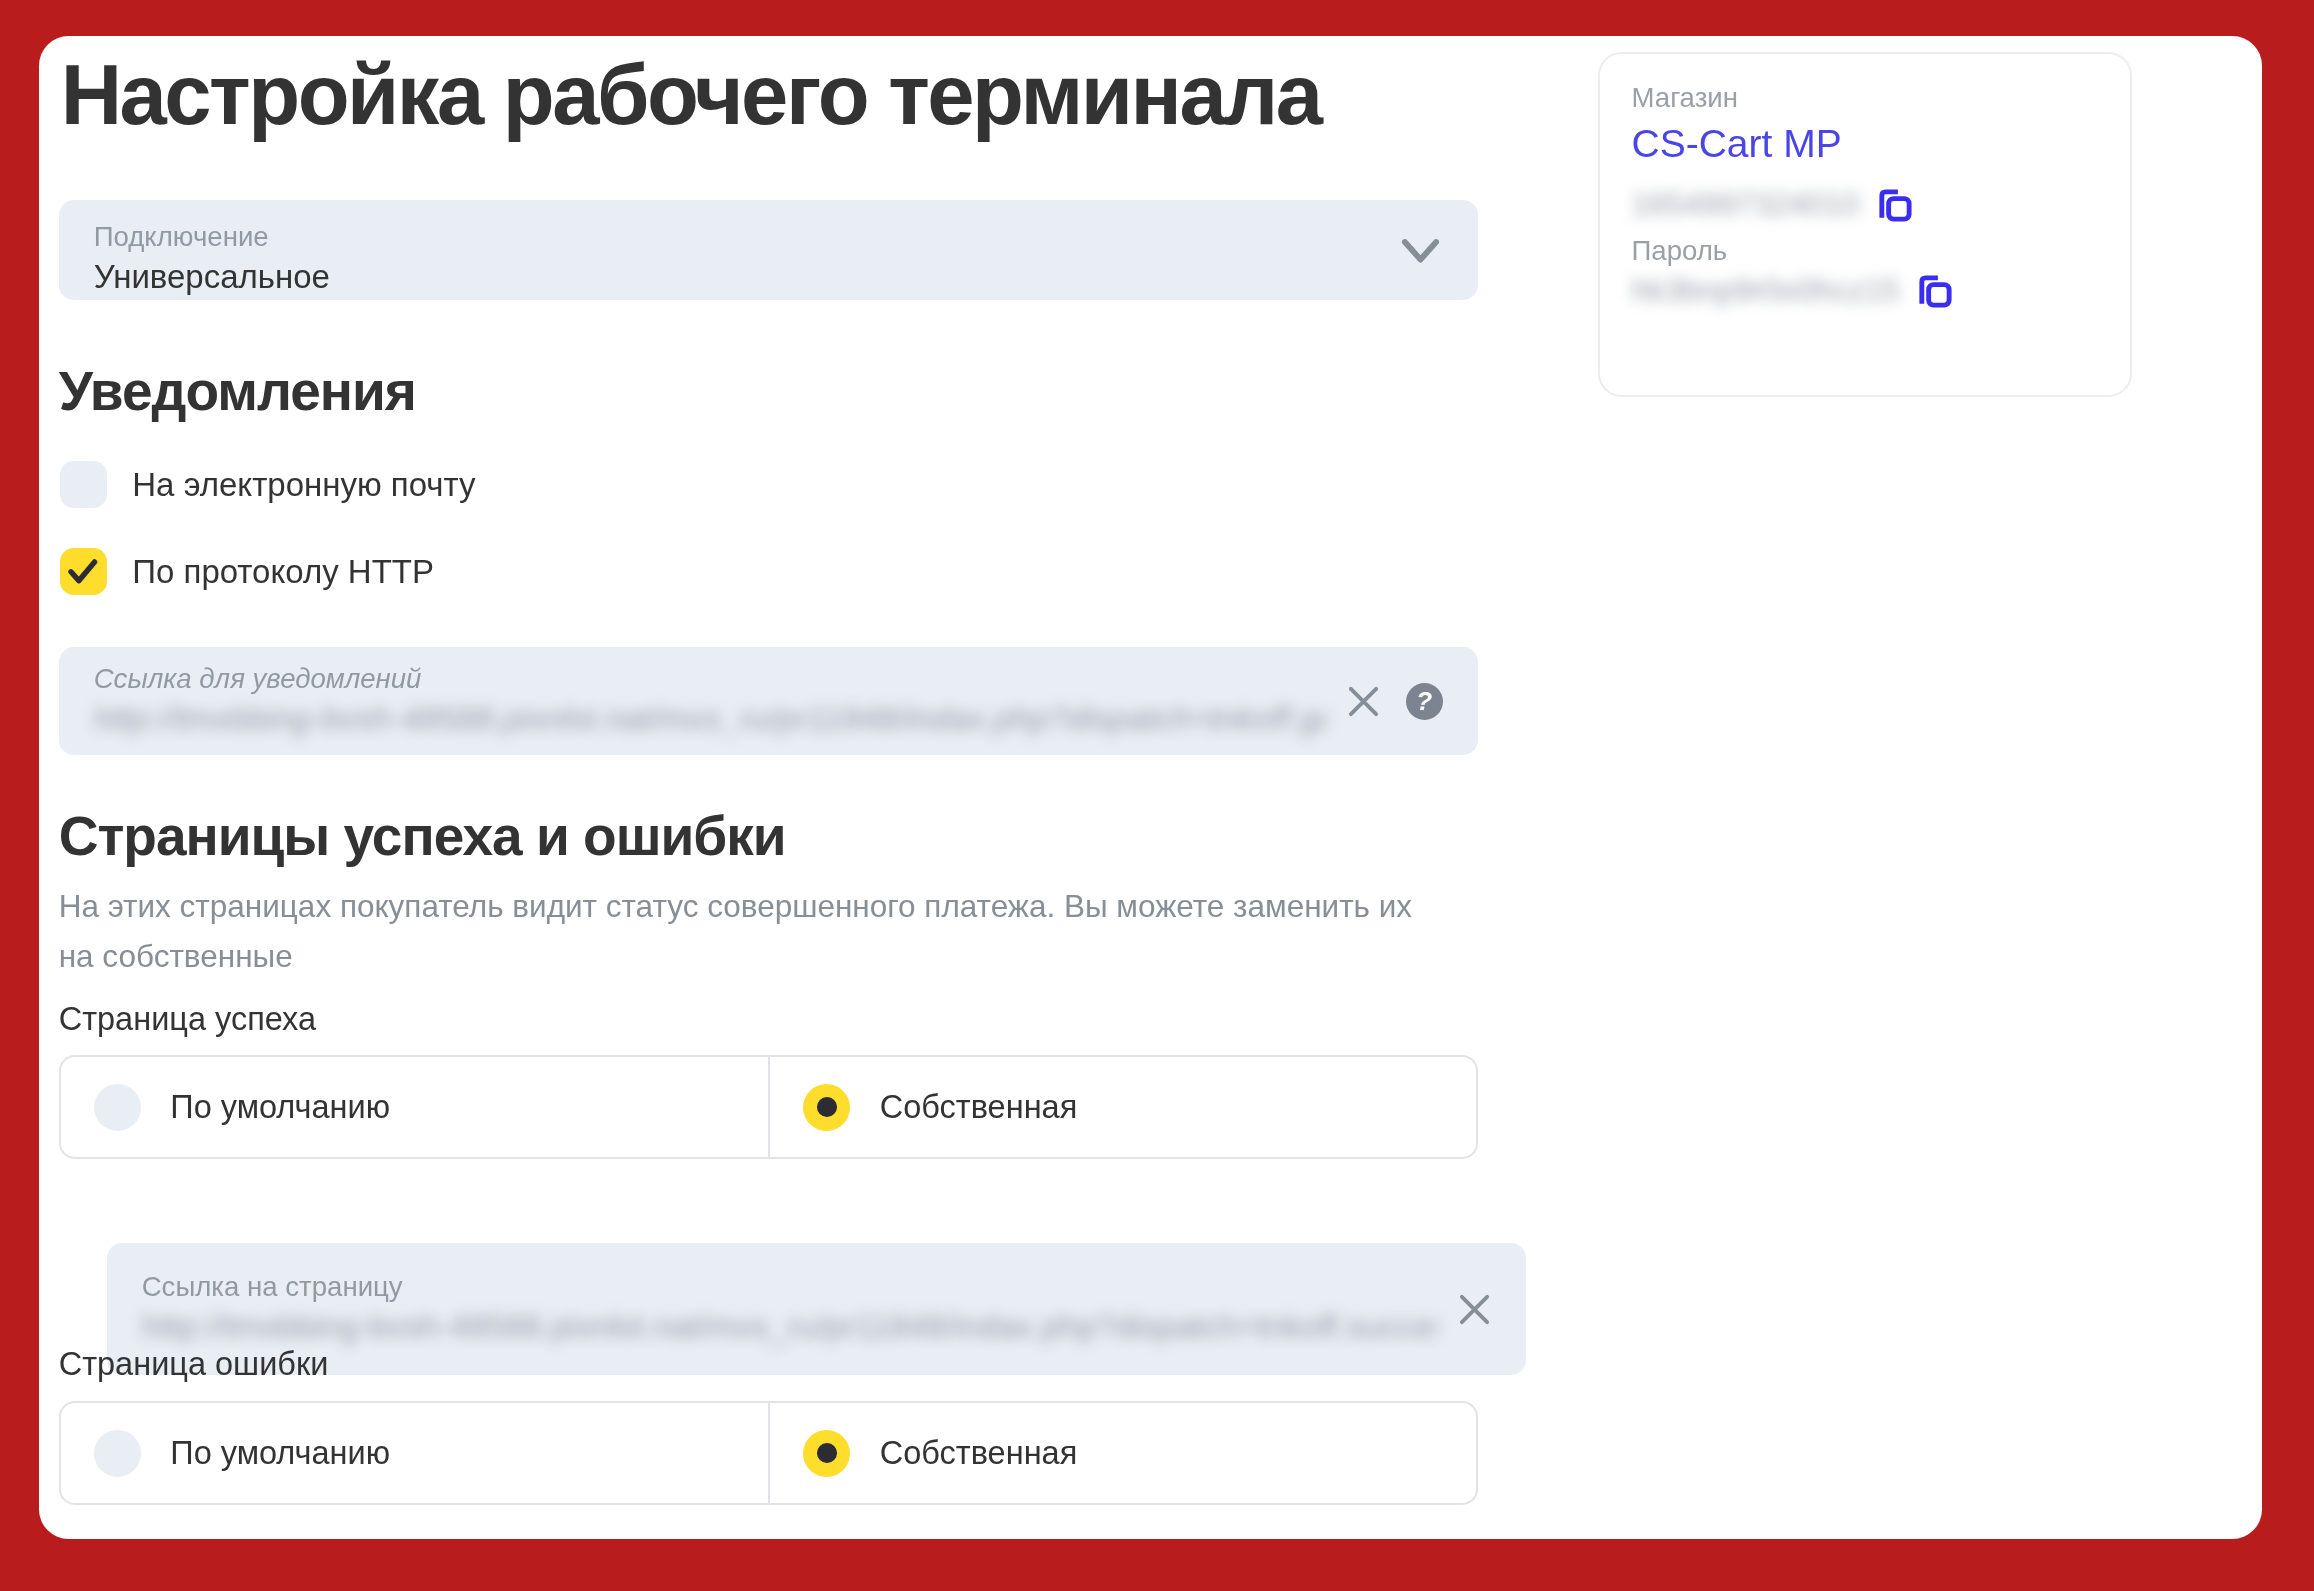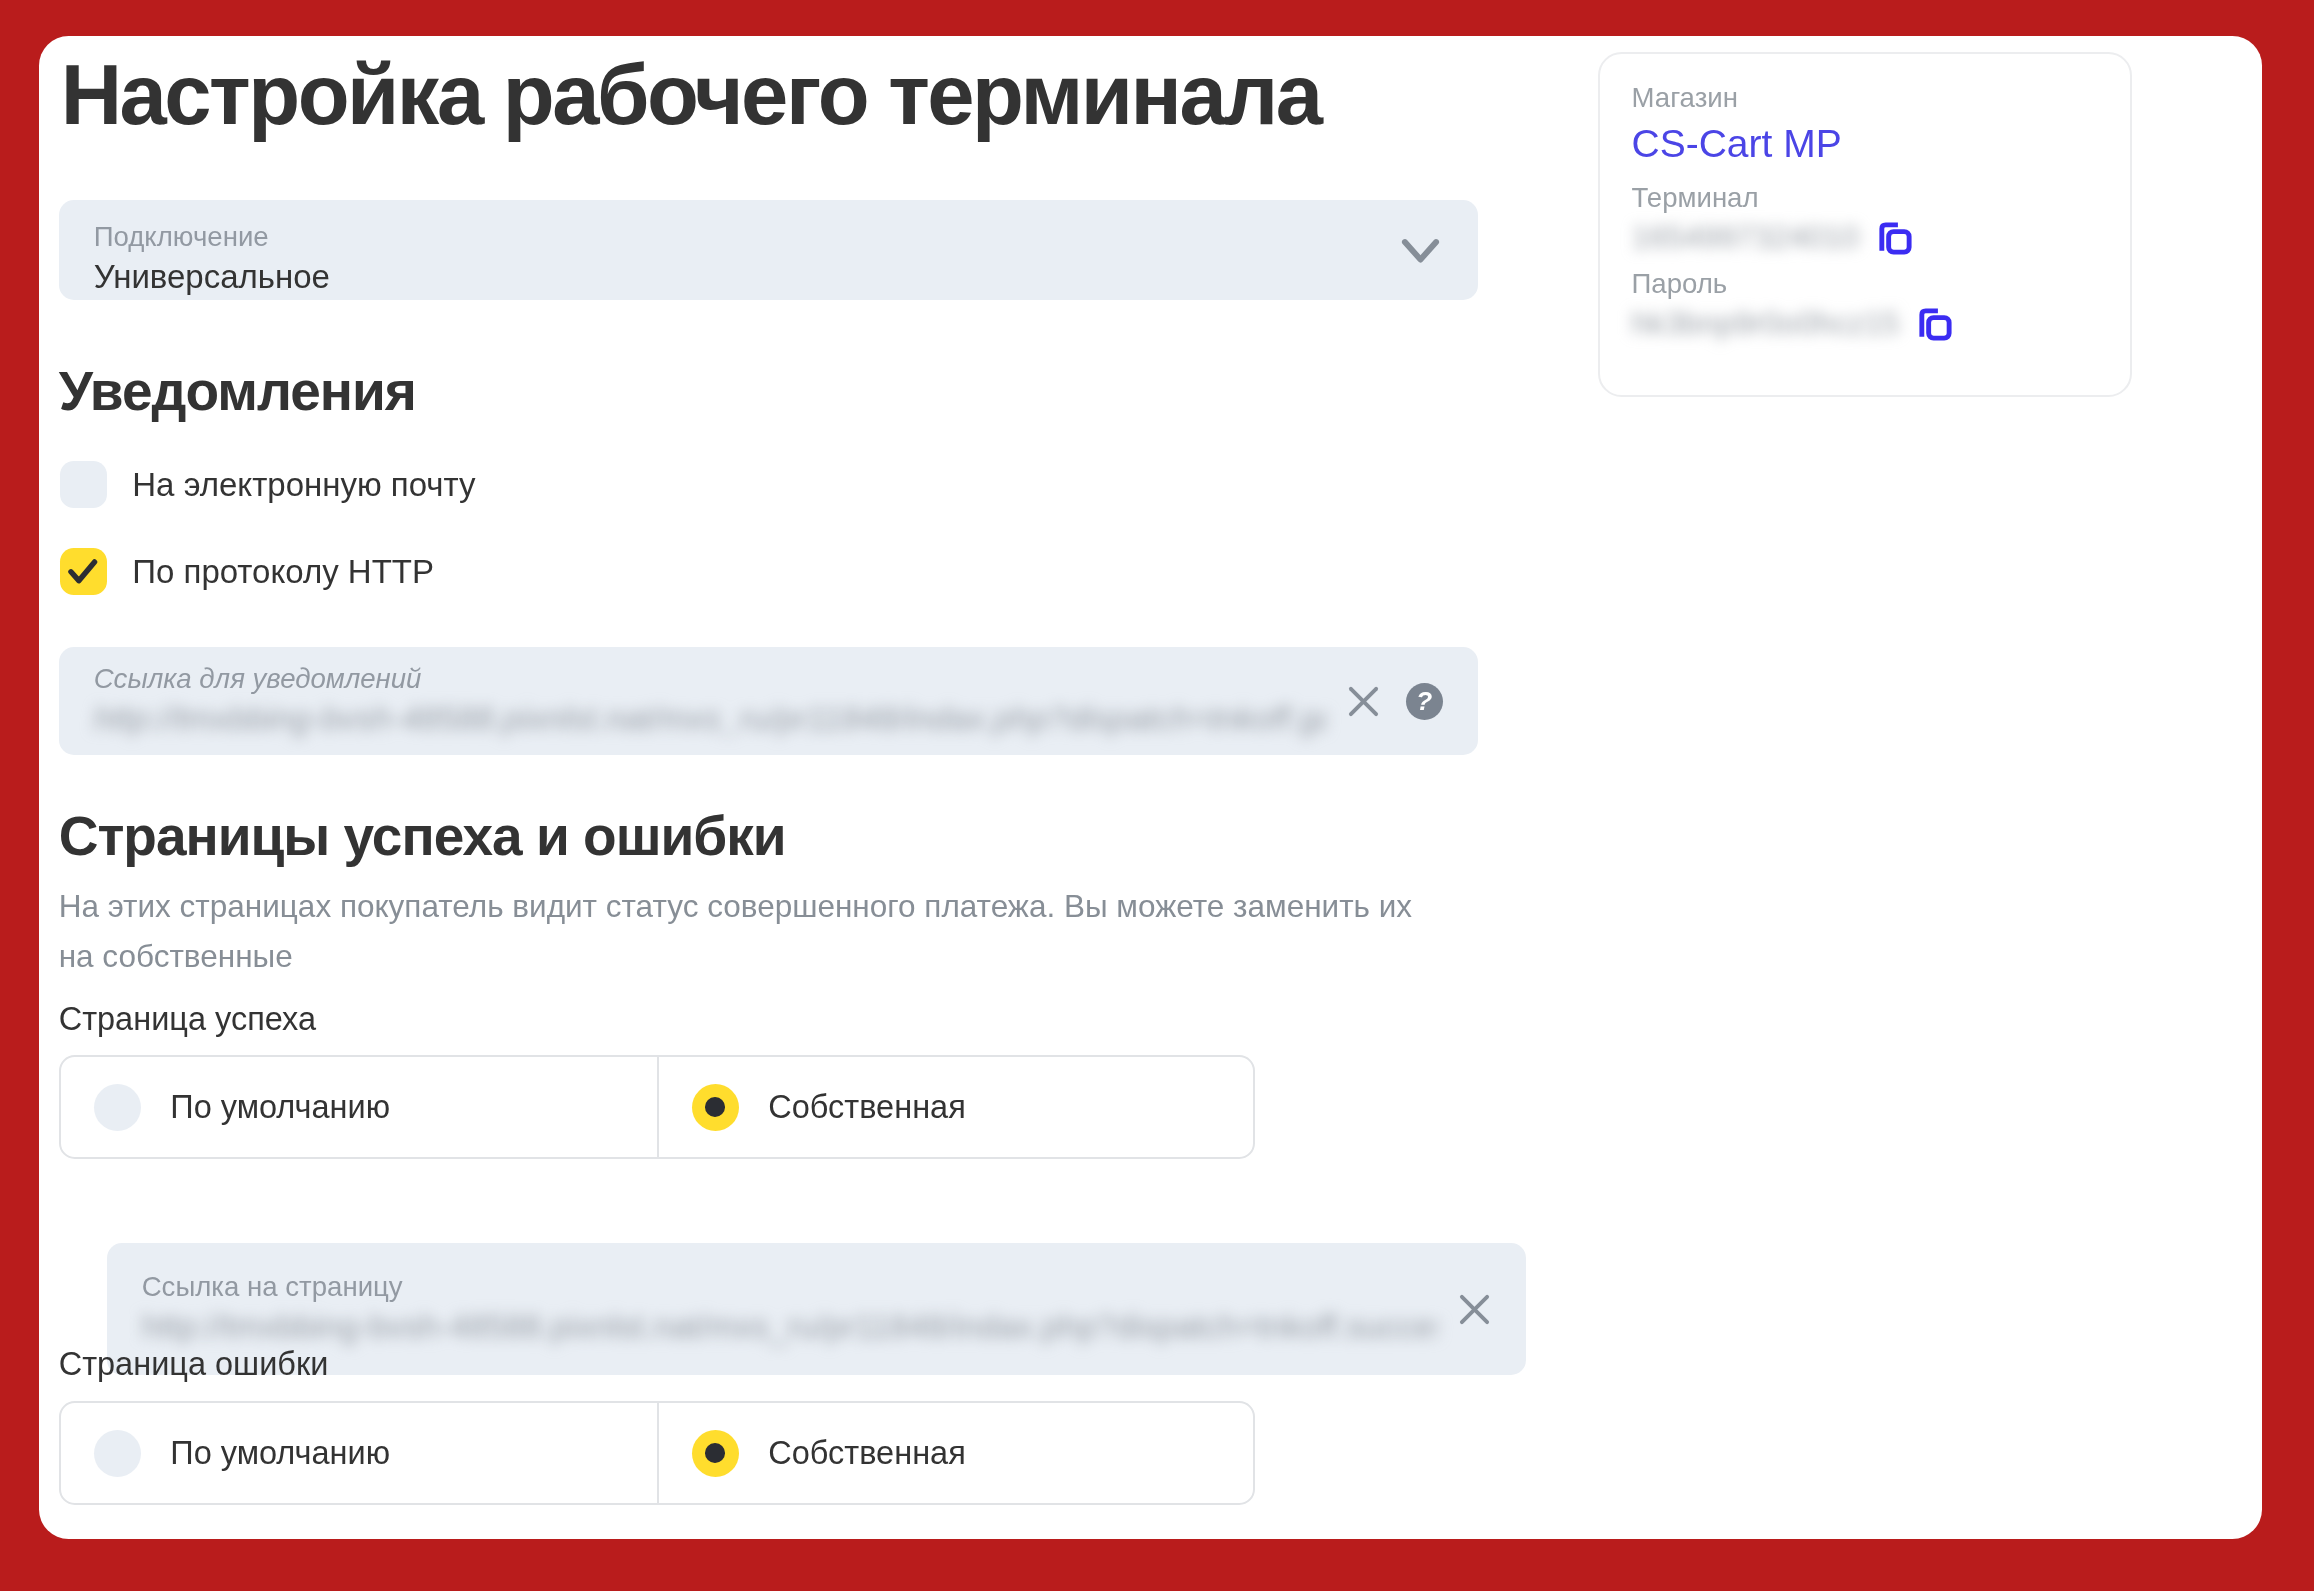--- a/index.html
+++ b/index.html
@@ -36,21 +36,21 @@
   .field-icons { display:flex; align-items:center; gap:25.6px; flex:0 0 auto; margin-left:19.7px; }
   .x-icon { width:33px; height:33px; cursor:pointer; }
   .help-icon { width:37px; height:37px; border-radius:50%; background:#7B8490; color:#fff; font-size:26.6px; font-weight:700; display:flex; align-items:center; justify-content:center; cursor:pointer; }
 
   .desc { position:absolute; left:19.7px; top:845px; width:1379px; font-size:31.5px; line-height:50px; color:#878E96; }
 
   .sub-label { position:absolute; left:19.7px; font-size:32.5px; color:#333; }
   .lbl-success { top:965px; }
   .lbl-error { top:1310px; }
 
-  .segmented { position:absolute; left:19.7px; width:1196px; height:104px; border:2px solid #E1E3E6; border-radius:15.8px; background:#fff; display:flex; }
+  .segmented { position:absolute; left:19.7px; width:1419px; height:104px; border:2px solid #E1E3E6; border-radius:15.8px; background:#fff; display:flex; }
   .seg-success { top:1019px; }
   .seg-error { top:1365px; }
   .seg-cell { width:50%; display:flex; align-items:center; gap:29.6px; padding-left:33px; cursor:pointer; }
   .seg-cell + .seg-cell { border-left:2px solid #E1E3E6; }
   .radio { width:47px; height:47px; border-radius:50%; background:#E9EEF4; flex:0 0 auto; display:flex; align-items:center; justify-content:center; }
   .radio.selected { background:#FFDD2D; }
   .radio-dot { width:19.7px; height:19.7px; border-radius:50%; background:#2B2D33; }
   .radio-label { font-size:32.5px; color:#333; }
 
   
@@ -148,21 +148,20 @@
             <span class="radio-dot"></span>
           </span>
         <span class="radio-label">Собственная</span>
       </div>
     </div>
 
     <aside class="info-card">
       <div class="info-label">Магазин</div>
       <a class="shop-link">CS-Cart MP</a>
 
-      <div class="info-label">Терминал</div>
       <div class="secret-row">
         <span class="secret-value">1654997324010</span>
         <svg class="copy-icon" viewBox="0 0 40 40">
           <path d="M7 31 V11 Q7 7 11 7 H21" fill="none" stroke="#3B2CF2" stroke-width="5" stroke-linecap="square"></path>
           <rect x="14" y="14" width="21" height="21" rx="5" fill="none" stroke="#3B2CF2" stroke-width="5"></rect>
         </svg>
       </div>
 
       <div class="info-label">Пароль</div>
       <div class="secret-row">

